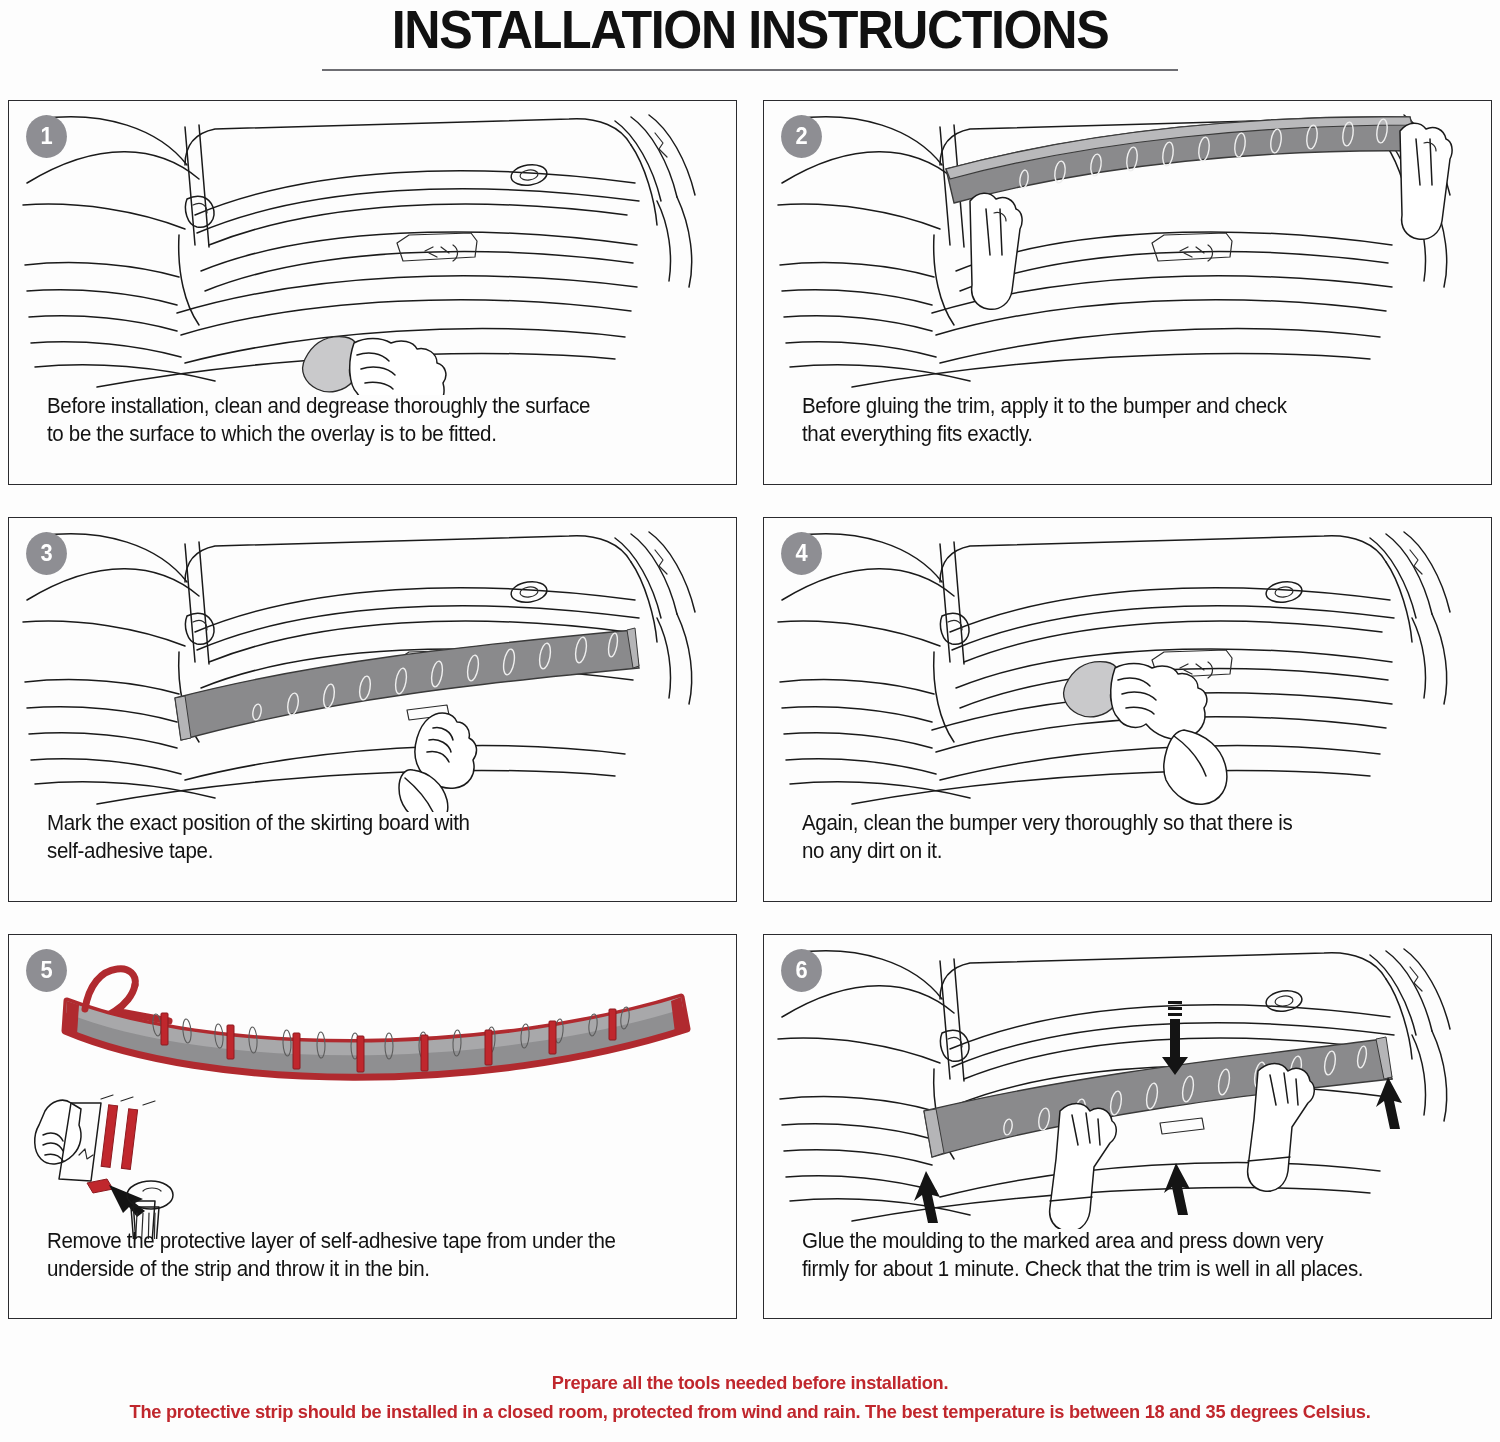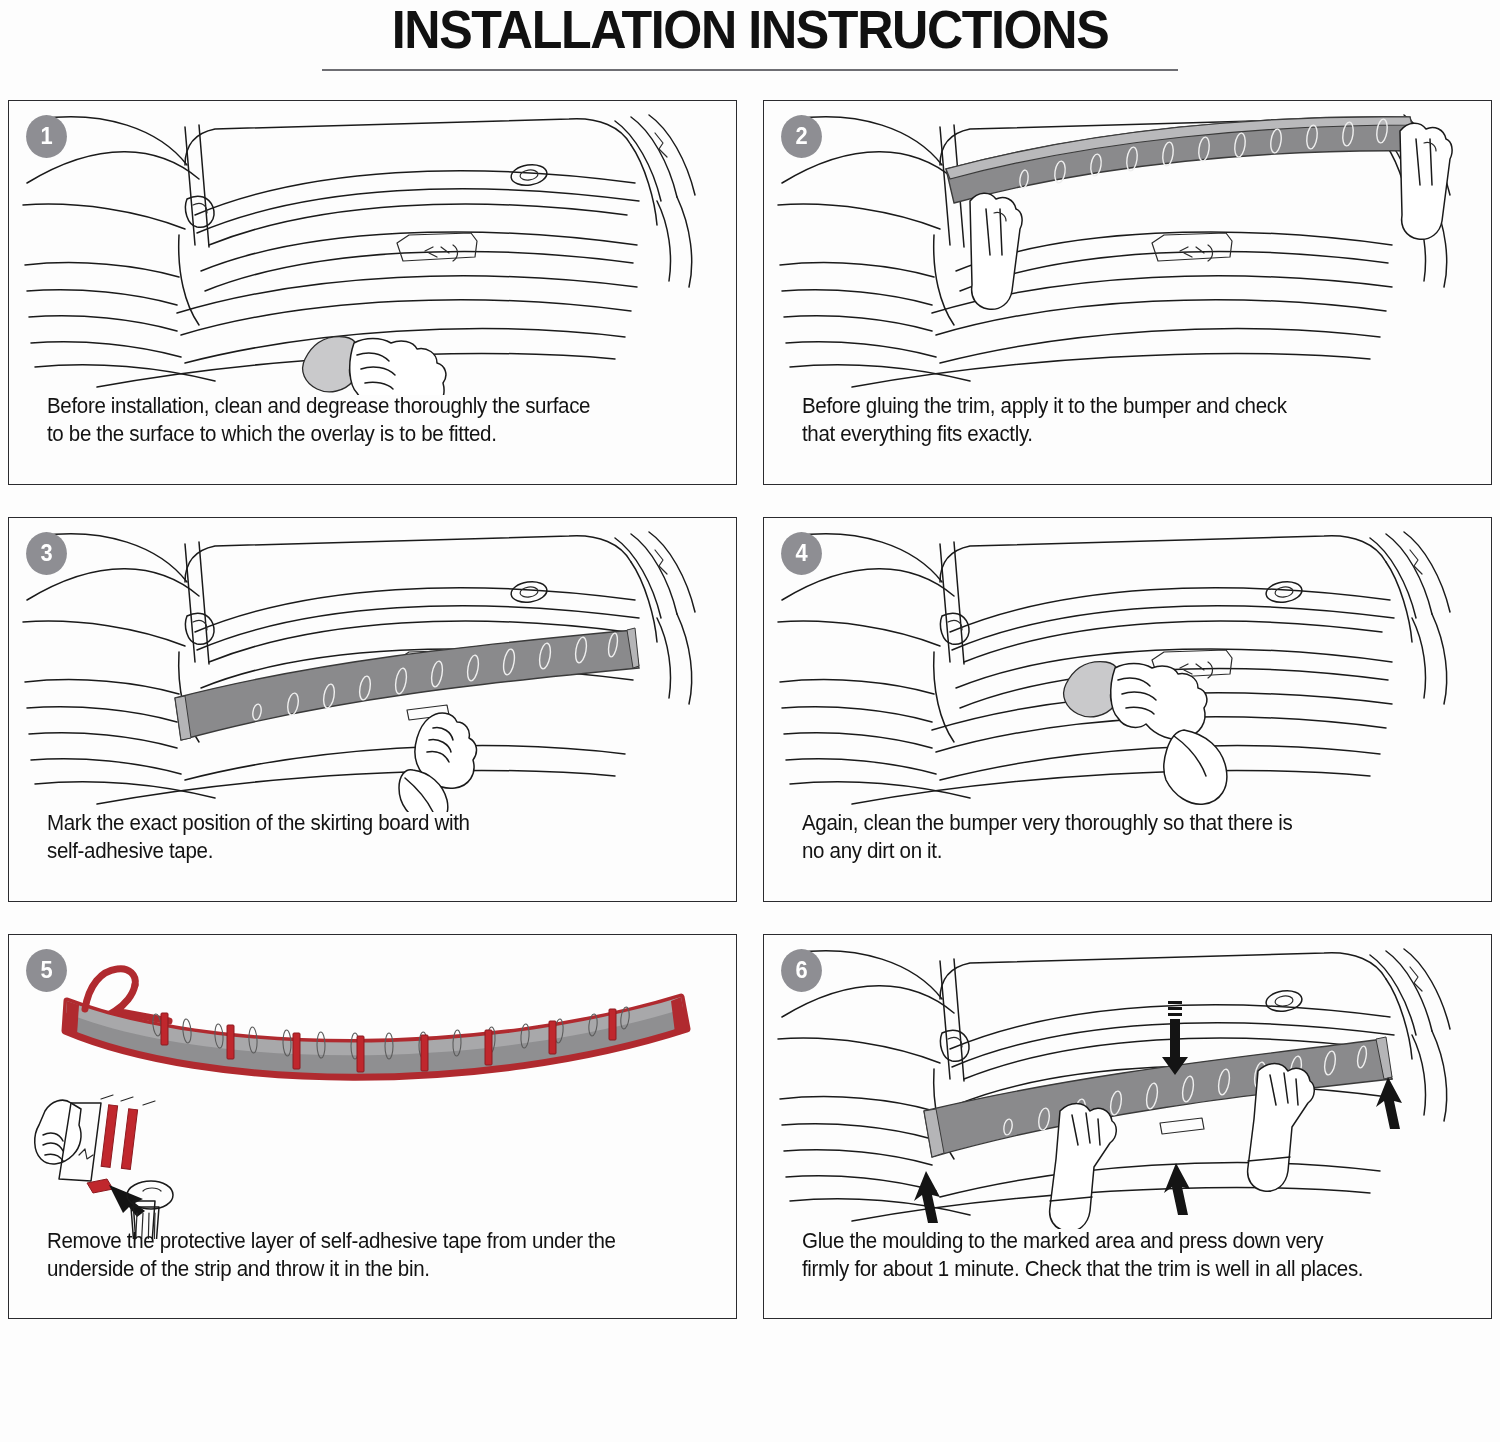--- a/index.html
+++ b/index.html
@@ -516,14 +516,18 @@
           <path class="arrow" d="M414 276 L408 248 L400 254 L412 224 L426 250 L418 248 L424 276 Z"></path>
           <path class="arrow" d="M626 190 L620 162 L612 168 L624 138 L638 164 L630 162 L636 190 Z"></path>
         </g>
       </svg>
       <div class="caption">Glue the moulding to the marked area and press down very
 firmly for about 1 minute. Check that the trim is well in all places.</div>
     </div>
 
   </div>
 
+  <div class="footer">
+    <div class="f-line f1">Prepare all the tools needed before installation.</div>
+    <div class="f-line f2">The protective strip should be installed in a closed room, protected from wind and rain. The best temperature is between 18 and 35 degrees Celsius.</div>
+  </div>
 
 </div>
 
 </body></html>

